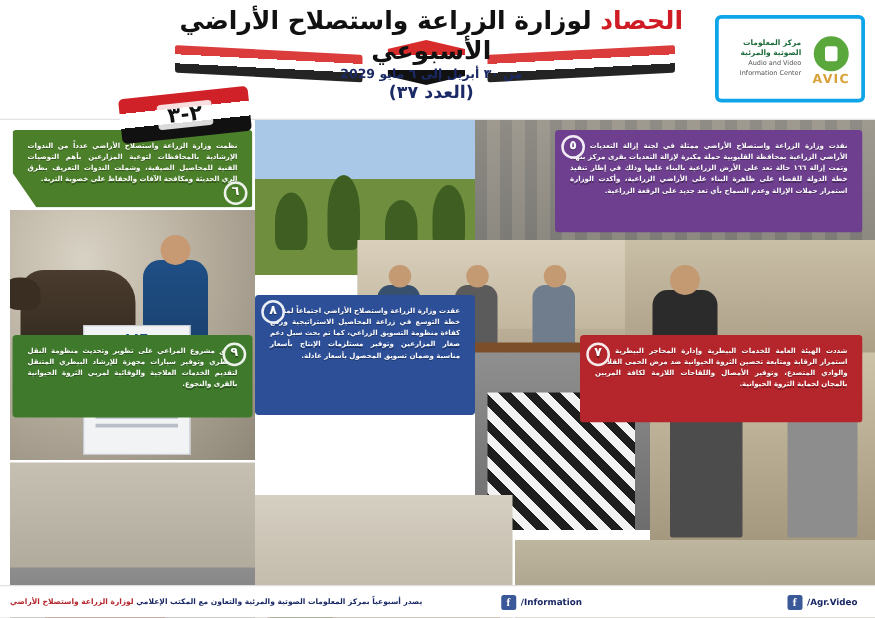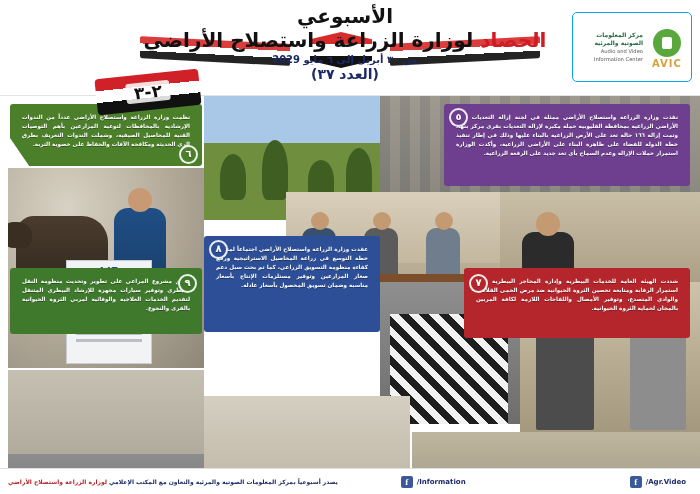--- a/index.html
+++ b/index.html
@@ -115,21 +115,21 @@
     position: absolute;
     left: 170px; top: 2px;
     width: 62px; height: 36px;
     background: linear-gradient(#d82b2b 0 33%, #ffffff 33% 66%, #111111 66% 100%);
     clip-path: polygon(0 20%, 50% 0, 100% 20%, 100% 80%, 50% 100%, 0 80%);
   }
   .logo-right {
     position: absolute;
     top: 12px; right: 8px;
     width: 120px; height: 70px;
-    border: 1px solid #0ea5e9;
+    border: 3px solid #0ea5e9;
     border-radius: 5px;
     background: #ffffff;
     display: flex;
     align-items: center;
     gap: 4px;
     padding: 3px 4px;
   }
   .avic-mark {
     width: 40px; height: 44px;
     flex: 0 0 40px;
@@ -494,25 +494,25 @@
   <div class="header">
 
 
     <div class="ribbon">
       <div class="band l"></div>
       <div class="band r"></div>
       <div class="knot"></div>
     </div>
 
     <div class="title-block">
-      <div class="t-main red">الأسبوعي</div>
       <div class="t-main">
         <span class="red">الحصاد</span>
         <span>لوزارة الزراعة واستصلاح الأراضي</span>
       </div>
+      <div class="t-main red">الأسبوعي</div>
       <div class="t-sub">من ٣٠ أبريل إلى ٦ مايو 2029</div>
       <div class="t-issue">(العدد ٣٧)</div>
     </div>
 
     <div class="logo-right">
       <div class="avic-mark">
         <div class="ring"></div>
         <div class="avic-text">AVIC</div>
       </div>
       <div class="avic-words">

